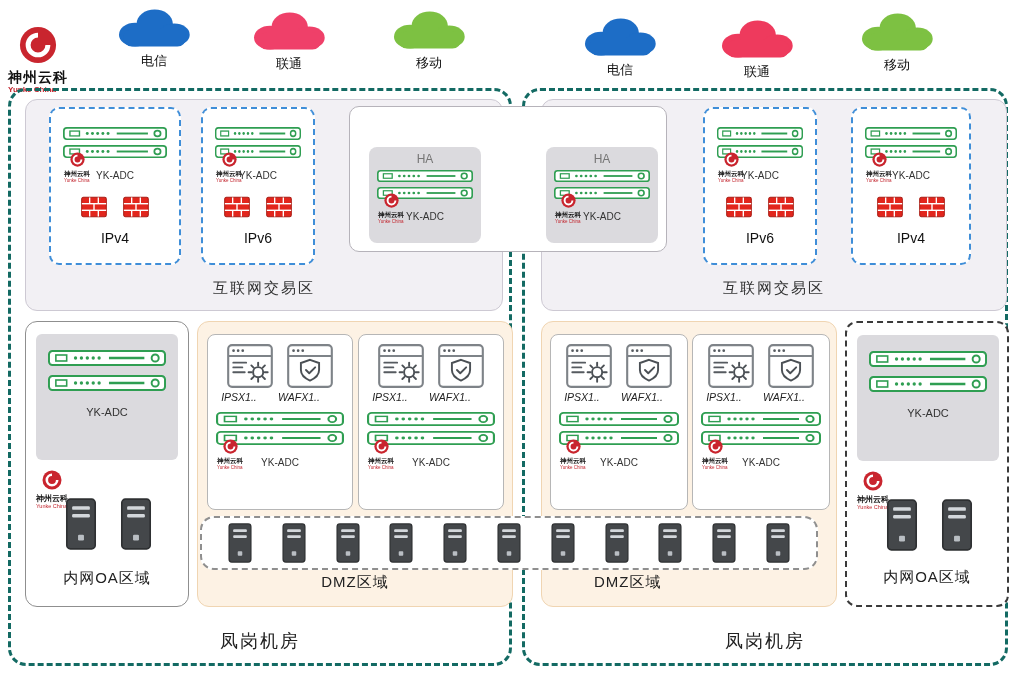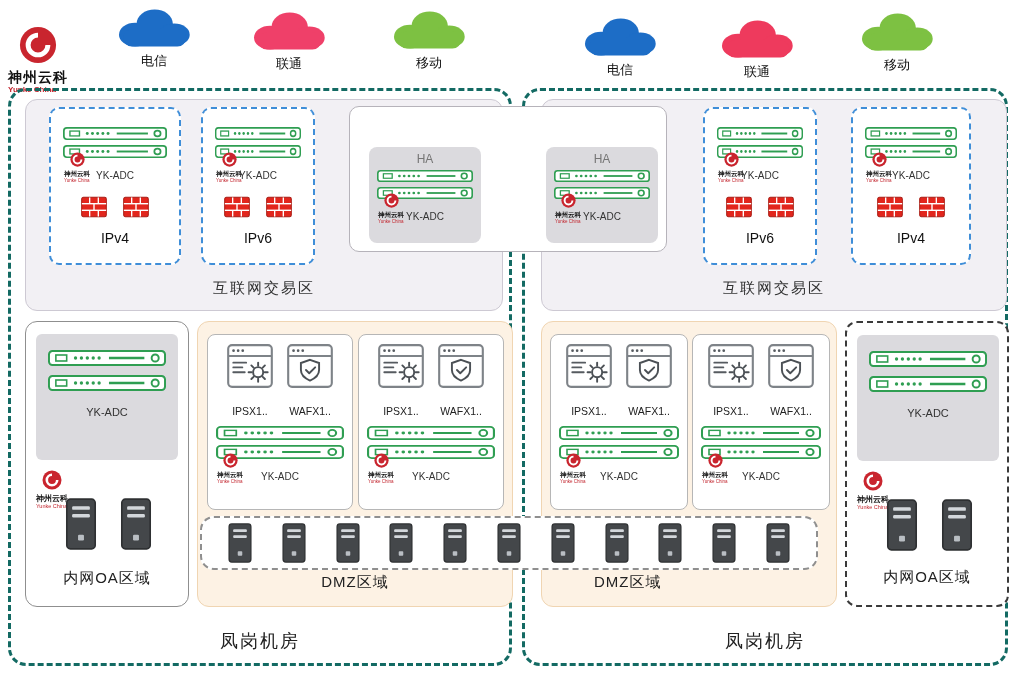--- a/index.html
+++ b/index.html
@@ -63,21 +63,21 @@
   .towers { position:absolute; display:flex; gap:21px; }
   .tower-lg { width:34px; height:52px; display:block; }
   .tower-sm { width:24px; height:40px; display:block; }
   .oa-label { position:absolute; bottom:18px; left:0; right:0; text-align:center; font-size:15px; color:#222; letter-spacing:1px; }
 
   
   .dmz-box { position:absolute; background:#fdf2e4; border:1px solid #f0d5b2; border-radius:12px; }
   .dmz-unit { position:absolute; background:#fff; border:1px solid #b6b6b6; border-radius:8px; padding:9px 8px 0; display:flex; flex-direction:column; }
   .tile-row { display:flex; gap:14px; justify-content:center; }
   .tile { width:46px; height:44px; display:block; }
-  .tile-labels { display:flex; gap:14px; justify-content:center; margin:17px 0 9px; }
+  .tile-labels { display:flex; gap:14px; margin:3px 0 9px;font-style:italic; }
   .tile-labels span { width:46px; text-align:center; font-size:10.5px; color:#222; }
   .dmz-label { position:absolute; bottom:14px; font-size:15px; color:#222; letter-spacing:1px; }
   .dmz-label.centered { left:0; right:0; text-align:center; }
 
   .server-row { position:absolute; background:#fff; border:2px dashed #8f8f8f; border-radius:14px; display:flex; align-items:center; justify-content:space-between; padding:0 26px; z-index:6; }
 </style>
 </head>
 <body>
 
 <svg class="defs" xmlns="http://www.w3.org/2000/svg" aria-hidden="true">

